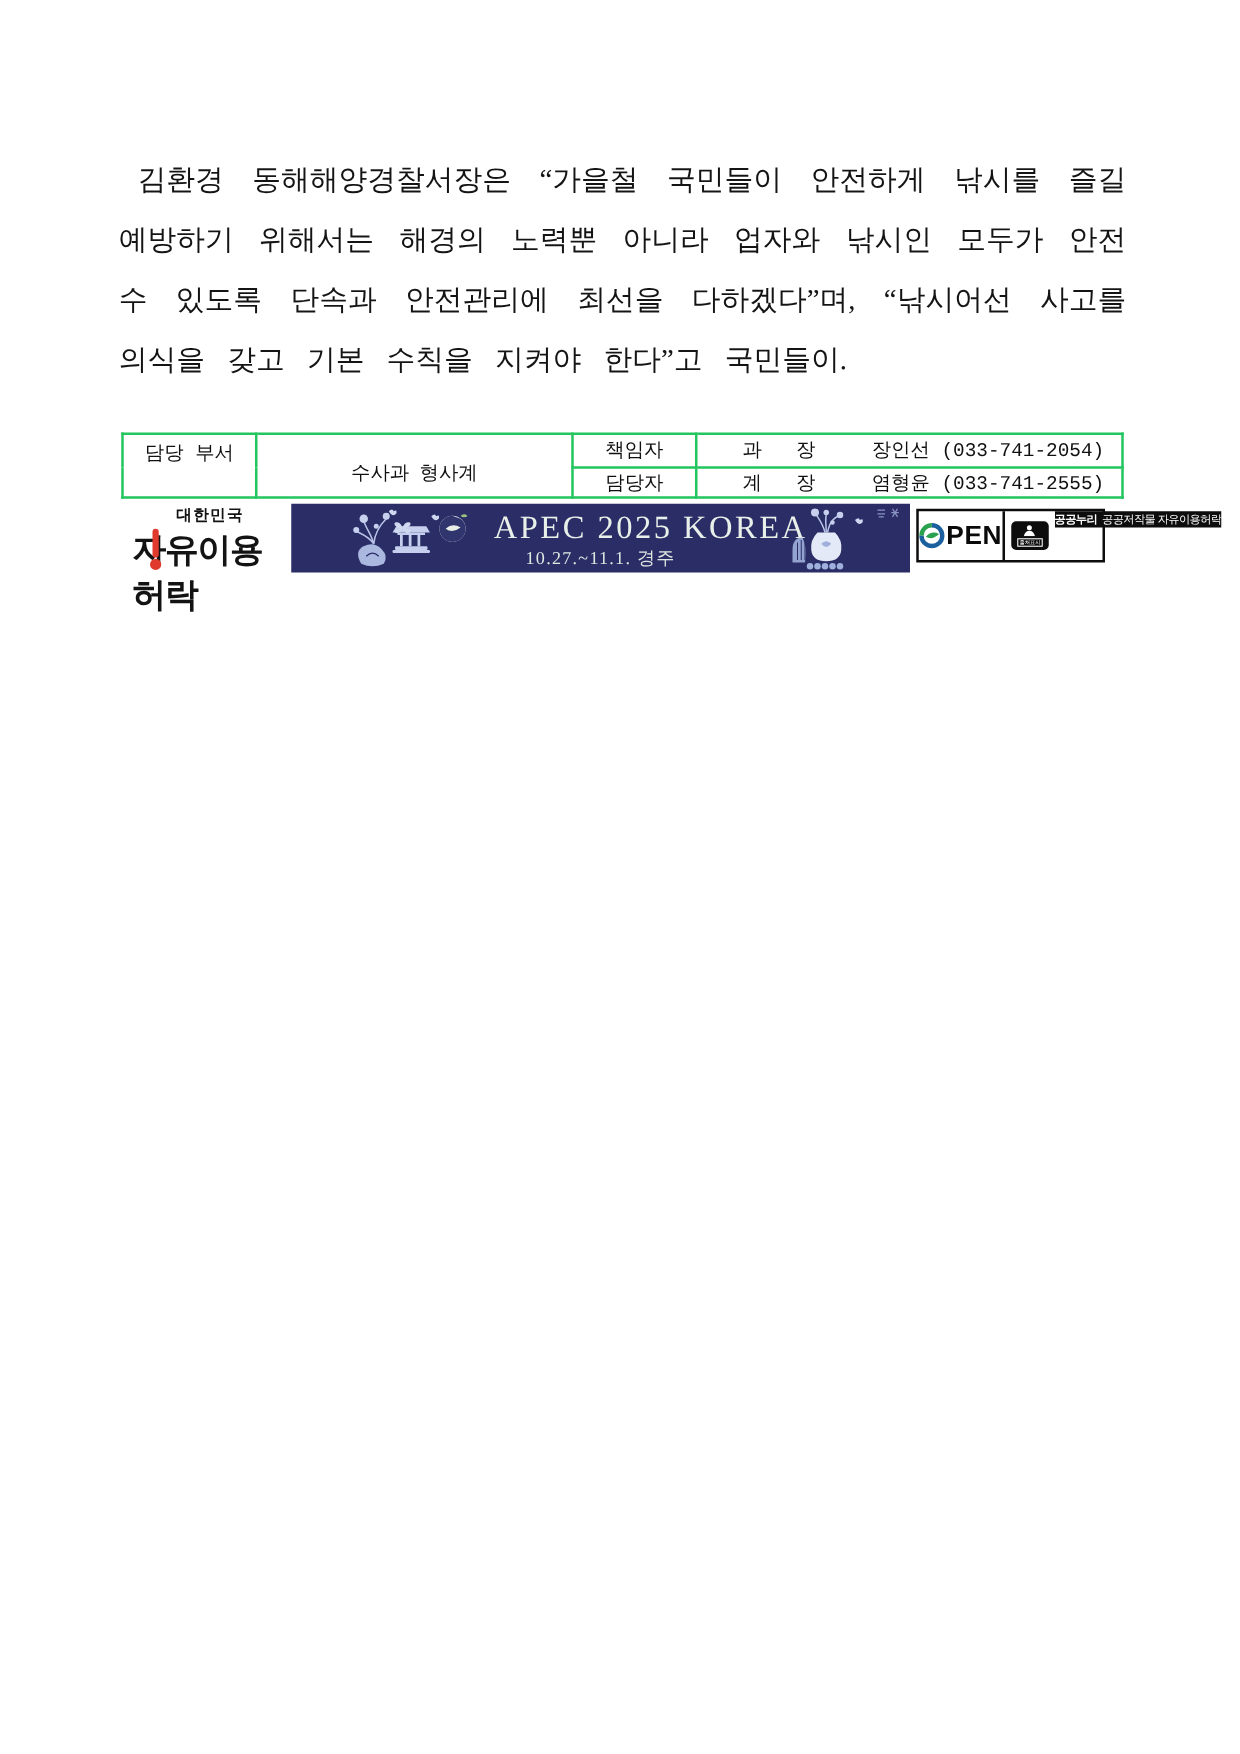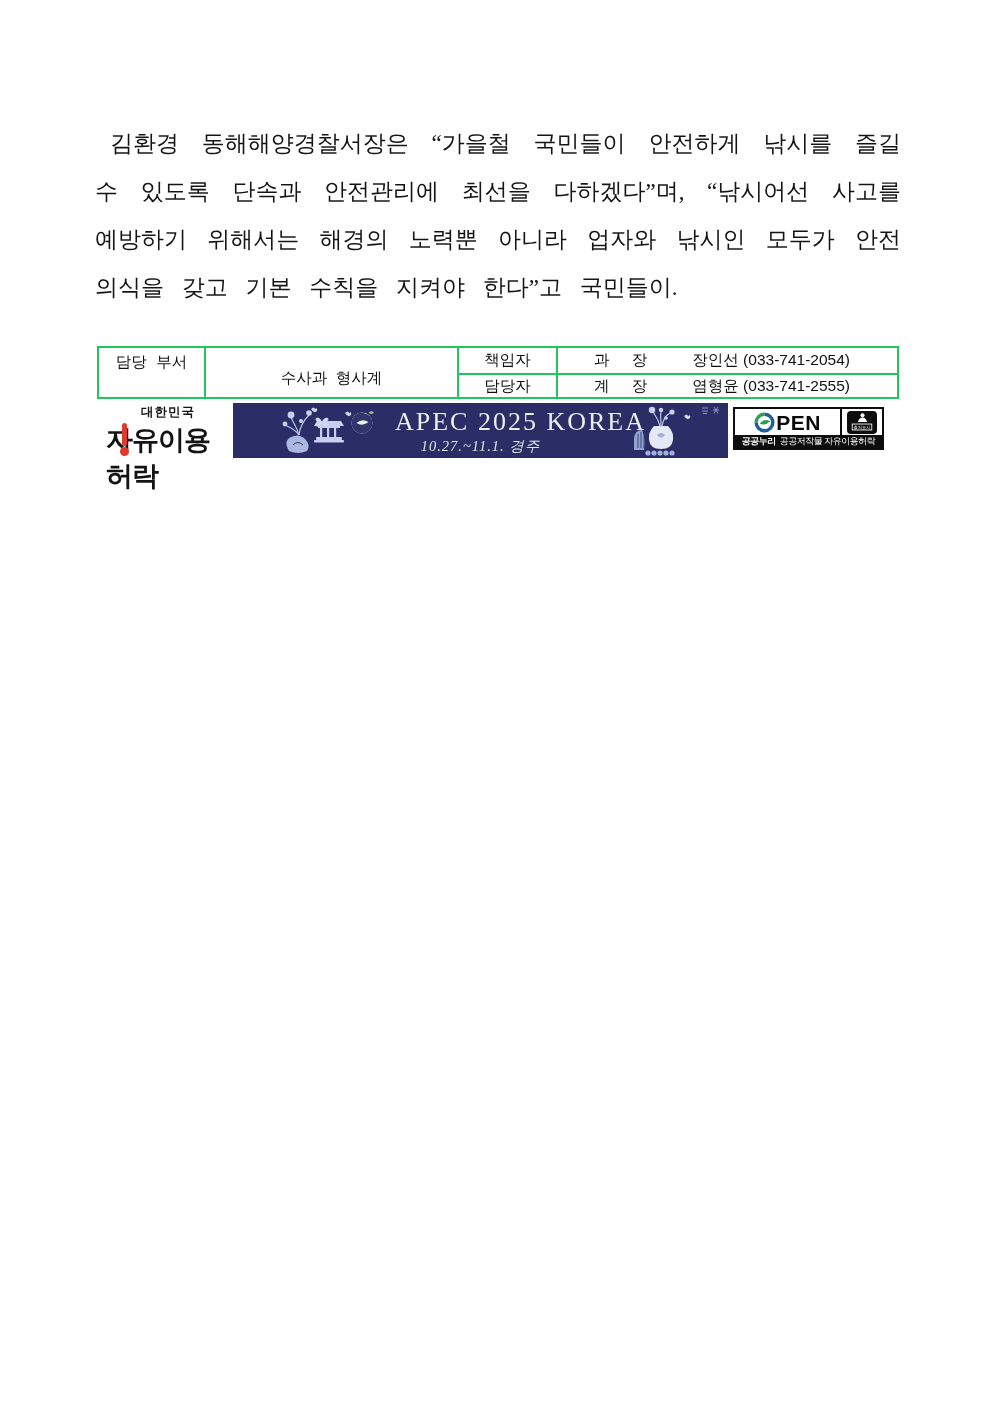--- a/index.html
+++ b/index.html
@@ -40,21 +40,21 @@
     font-size: 15.5px;
     color: #101010;
   }
   .contact-table td { border: 2px solid #22c55e; }
   .contact-table tr.r1 td { height: 27px; }
   .contact-table tr.r2 td { height: 24px; }
   td.c1 { width: 107px; text-align: center; vertical-align: top; padding-top: 4px; word-spacing: 5px; }
   td.c2 { width: 253px; text-align: center; vertical-align: top; padding-top: 20px; word-spacing: 4px; }
   td.c3 { width: 99px;  text-align: center; vertical-align: middle; }
   td.c4 { width: 341px; vertical-align: middle; }
-  .c4-inner { display: flex; align-items: flex-end; padding-left: 36px; }
+  .c4-inner { display: flex; align-items: flex-end; padding-left: 36px; font-family: Liberation Mono, monospace; }
   .rank { word-spacing: 18px; white-space: nowrap; }
   .contact { margin-left: 45px; white-space: nowrap; }
 
   
   .brand-logo { position: absolute; left: 106px; top: 404px; width: 127px; height: 55px; color: #131313; }
   .logo-top  { margin-left: 35px; font-size: 12.5px; font-weight: bold; letter-spacing: 1px; }
   .logo-main { margin-top: 1px; font-size: 27px; font-weight: bold; letter-spacing: -1px; }
   .pin-bar { position: absolute; left: 16px; top: 19px; width: 5px; height: 23px; background: #e0392e; border-radius: 3px; }
   .pin-dot { position: absolute; left: 13.5px; top: 43px; width: 9px; height: 9px; background: #e0392e; border-radius: 50%; }
 
@@ -63,31 +63,31 @@
     background: #2b2d66; overflow: hidden;
   }
   .apec-center { position: absolute; left: 0; right: 0; top: 3px; text-align: center; color: #e3ece6; }
   .apec-title-row { display: flex; align-items: center; justify-content: center; gap: 20px; height: 32px; }
   .apec-title {
     font-family: "Liberation Serif", "DejaVu Serif", serif;
     font-size: 26px; letter-spacing: 2px; color: #e8f0e9; white-space: nowrap;
   }
   .apec-subtitle {
     font-family: "Liberation Serif", "DejaVu Serif", serif;
-    font-size: 14.5px; letter-spacing: 1px; color: #dde7e0; margin-top: -1px; font-style: italic;
+    font-size: 14.5px; letter-spacing: 1px; color: #dde7e0; margin-top: -1px;
   }
   .decor-left  { position: absolute; left: 48px;  top: 2px; }
   .decor-right { position: absolute; right: 34px; top: 1px; }
   .stamp       { position: absolute; right: 7px;  top: 3px; opacity: 0.85; }
 
   
   .open-badge {
     position: absolute; left: 733px; top: 407px; width: 151px; height: 43px;
     border: 2px solid #0d0d0d; background: #fff;
-    display: flex; flex-direction: column;
+    display: flex; flex-direction: row;
   }
   .open-top { flex: 1; display: flex; align-items: stretch; min-height: 0; }
   .open-word { flex: 1; display: flex; align-items: center; justify-content: center; gap: 1px; }
   .open-pen { font-size: 21px; font-weight: 800; letter-spacing: 0.5px; color: #0a0a0a; line-height: 1; }
   .badge-divider { width: 2px; background: #0d0d0d; }
   .person-wrap { width: 40px; display: flex; align-items: center; justify-content: center; }
   .person-box {
     width: 30px; height: 23px; background: #0d0d0d; border-radius: 4px;
     display: flex; flex-direction: column; align-items: center; justify-content: center; gap: 1px;
   }
@@ -102,22 +102,22 @@
   }
   .open-bottom b { font-weight: bold; }
 </style>
 </head>
 <body>
 
 <div class="page">
 
   <div class="paragraph">
     <div class="pline first">김환경 동해해양경찰서장은 “가을철 국민들이 안전하게 낚시를 즐길</div>
+    <div class="pline">예방하기 위해서는 해경의 노력뿐 아니라 업자와 낚시인 모두가 안전</div>
     <div class="pline">수 있도록 단속과 안전관리에 최선을 다하겠다”며, “낚시어선 사고를</div>
-    <div class="pline">예방하기 위해서는 해경의 노력뿐 아니라 업자와 낚시인 모두가 안전</div>
     <div class="pline last">의식을 갖고 기본 수칙을 지켜야 한다”고 국민들이.</div>
   </div>
 
   <table class="contact-table">
     <tbody>
         <tr class="r1">
       <td class="c1" rowspan="2">담당 부서</td>
       <td class="c2" rowspan="2">수사과 형사계</td>
       <td class="c3">책임자</td>
       <td class="c4">

